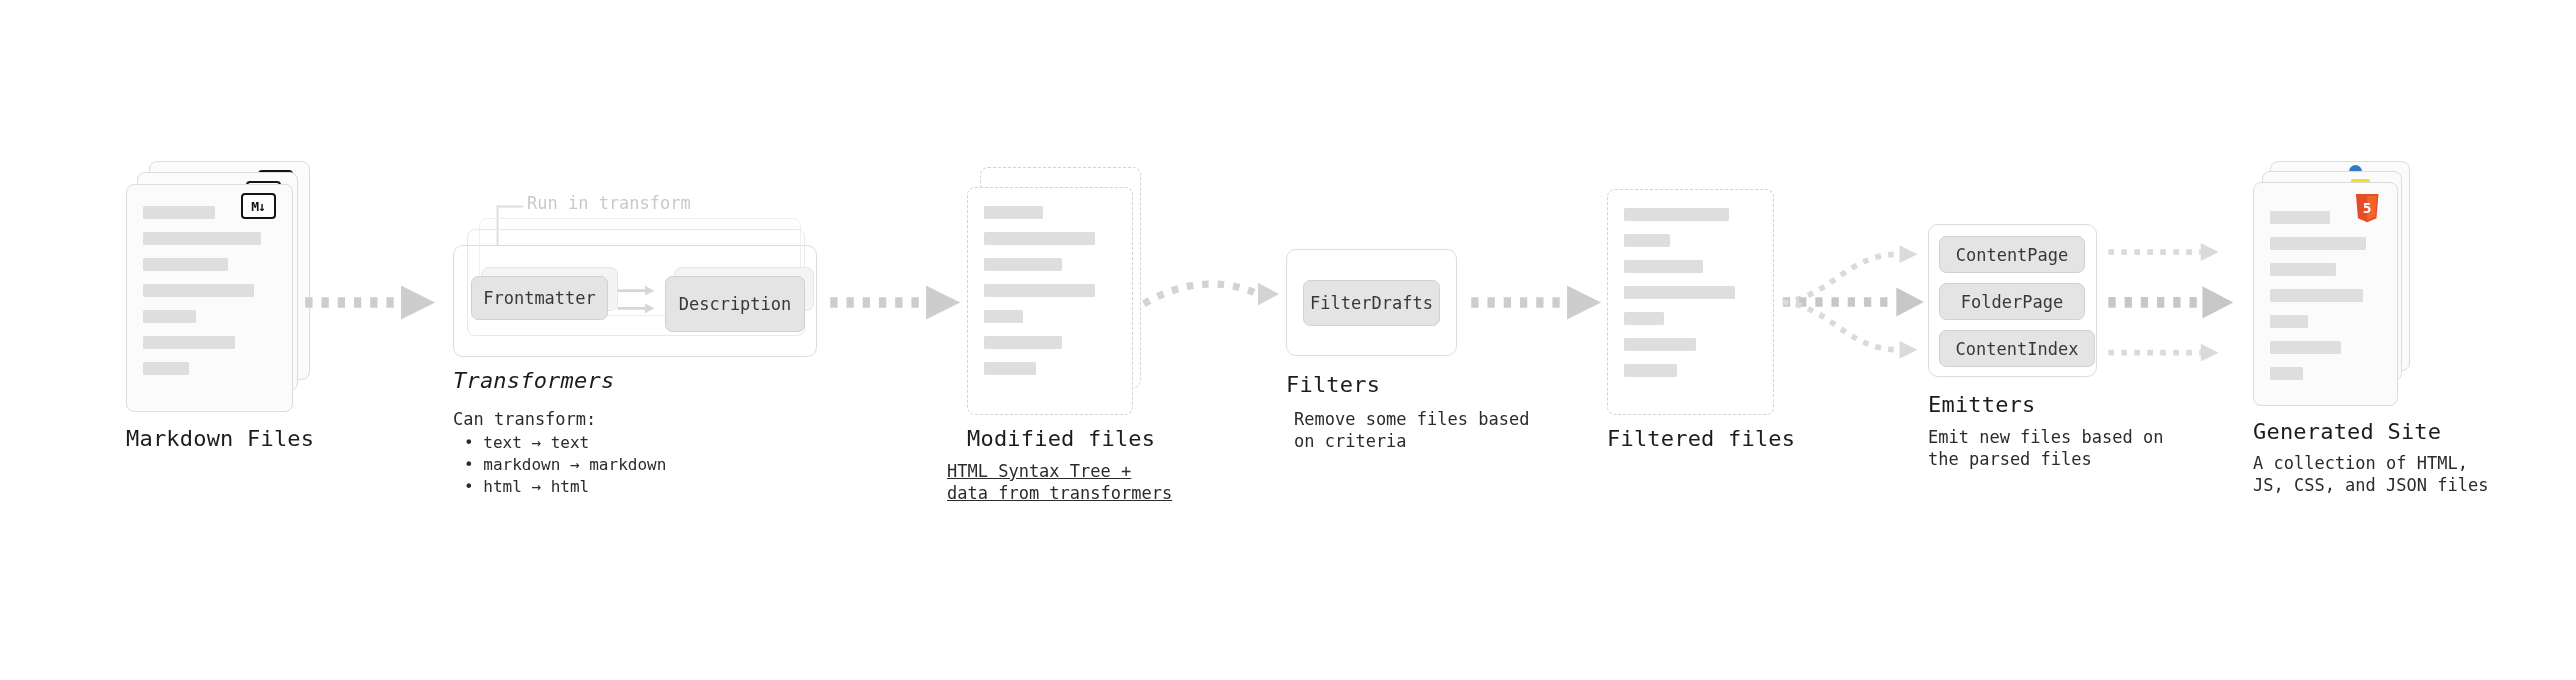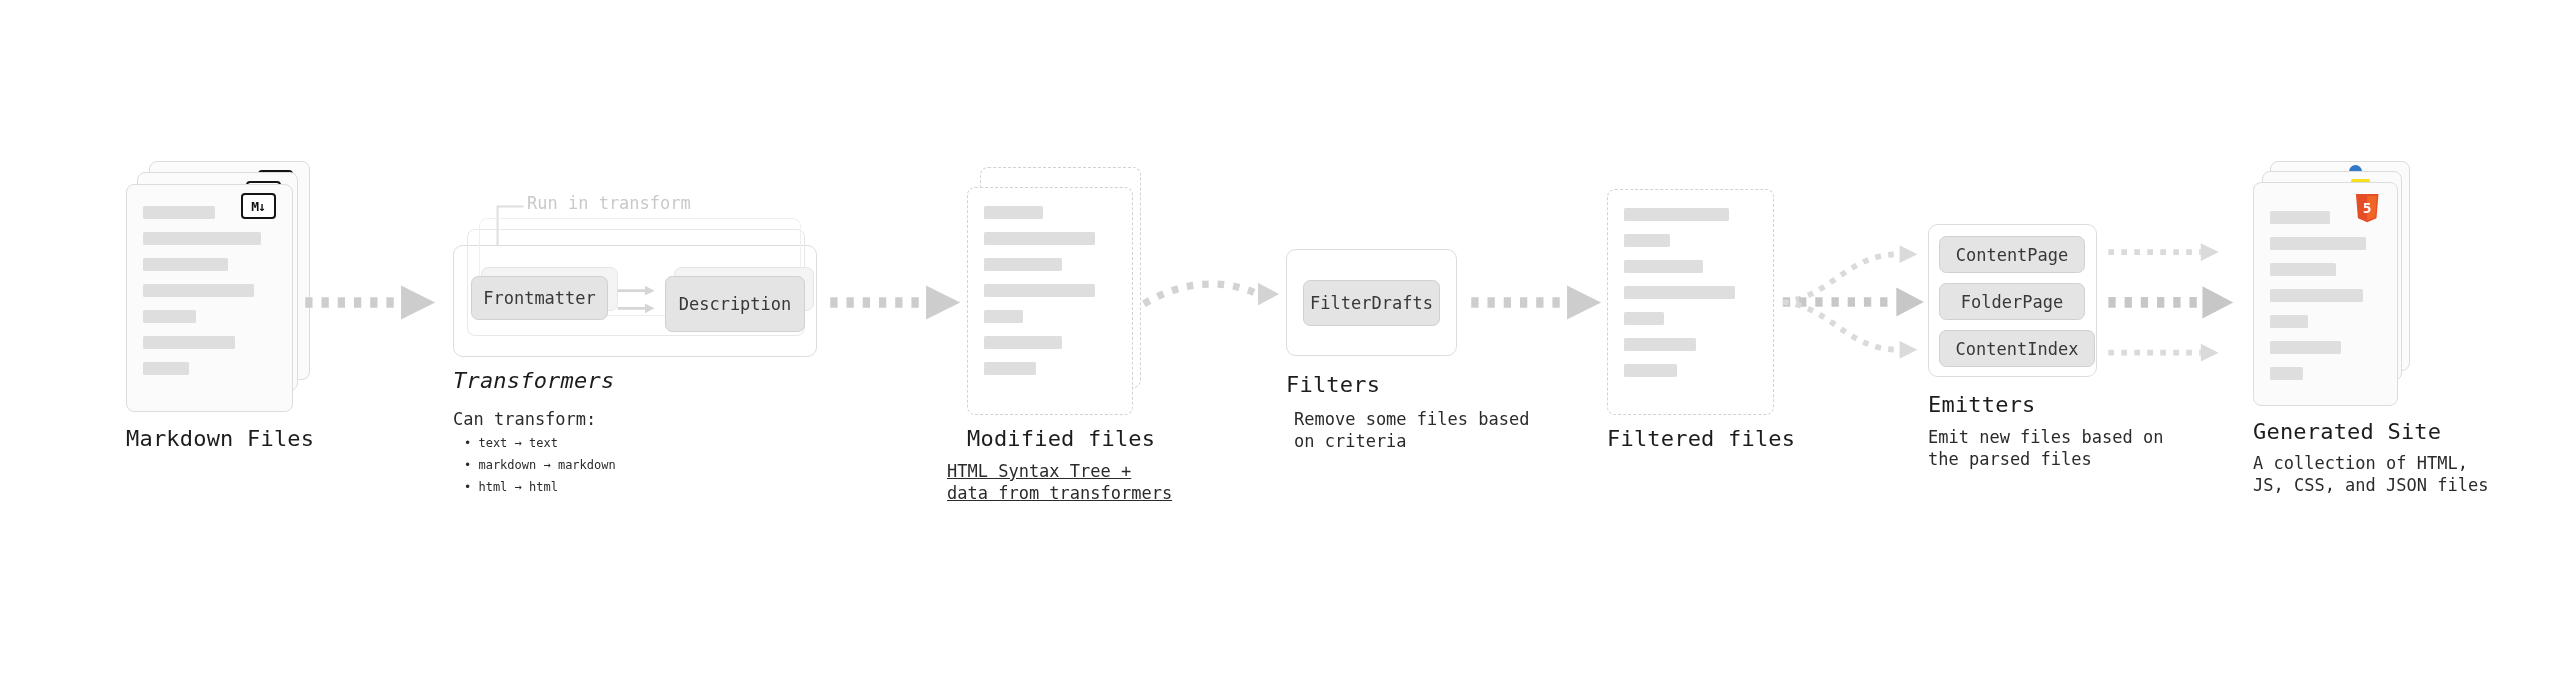--- a/index.html
+++ b/index.html
@@ -16,21 +16,21 @@
   .box{position:absolute;background:#ffffff;border:1.6px solid #dcdcdc;border-radius:9.8px;box-sizing:border-box;}
   .ghost{position:absolute;border:1.6px solid #e8e8e8;border-radius:8.1px;background:transparent;box-sizing:border-box;}
   .ghost2{position:absolute;border:1.6px solid #efefef;border-radius:8.1px;background:transparent;box-sizing:border-box;}
   .gbtn{position:absolute;border:1.6px solid #e6e6e6;background:#f4f4f4;border-radius:7.3px;box-sizing:border-box;}
   .btn{position:absolute;background:#e4e4e4;border:1.6px solid #d0d0d0;border-radius:7.3px;box-sizing:border-box;
        display:flex;align-items:center;justify-content:center;font-size:17px;color:#383838;white-space:nowrap;}
   .md-icon{position:absolute;width:31px;height:22px;background:#ffffff;border:2.4px solid #141414;border-radius:4.1px;
        display:flex;align-items:center;justify-content:center;font-size:13px;font-weight:bold;color:#111;letter-spacing:-0.8px;}
   .badge-dot{position:absolute;width:13px;height:13px;border-radius:50%;background:#3178c6;}
   .badge-js{position:absolute;width:19.5px;height:10.6px;border-radius:1.6px;background:#f7df1e;}
-  .items-block div{font-size:12px;line-height:22px;color:#2b2b2b;white-space:nowrap;}
+  .items-block div{font-size:16px;line-height:22px;color:#2b2b2b;white-space:nowrap;}
 </style>
 </head>
 <body>
 
 <div class="canvas">
 
   <div>
     <div class="card" style="left:149px;top:161px;width:161px;height:219px;">
       <div class="md-icon" style="right:16.3px;top:8.1px;">
           <span>M↓</span>

